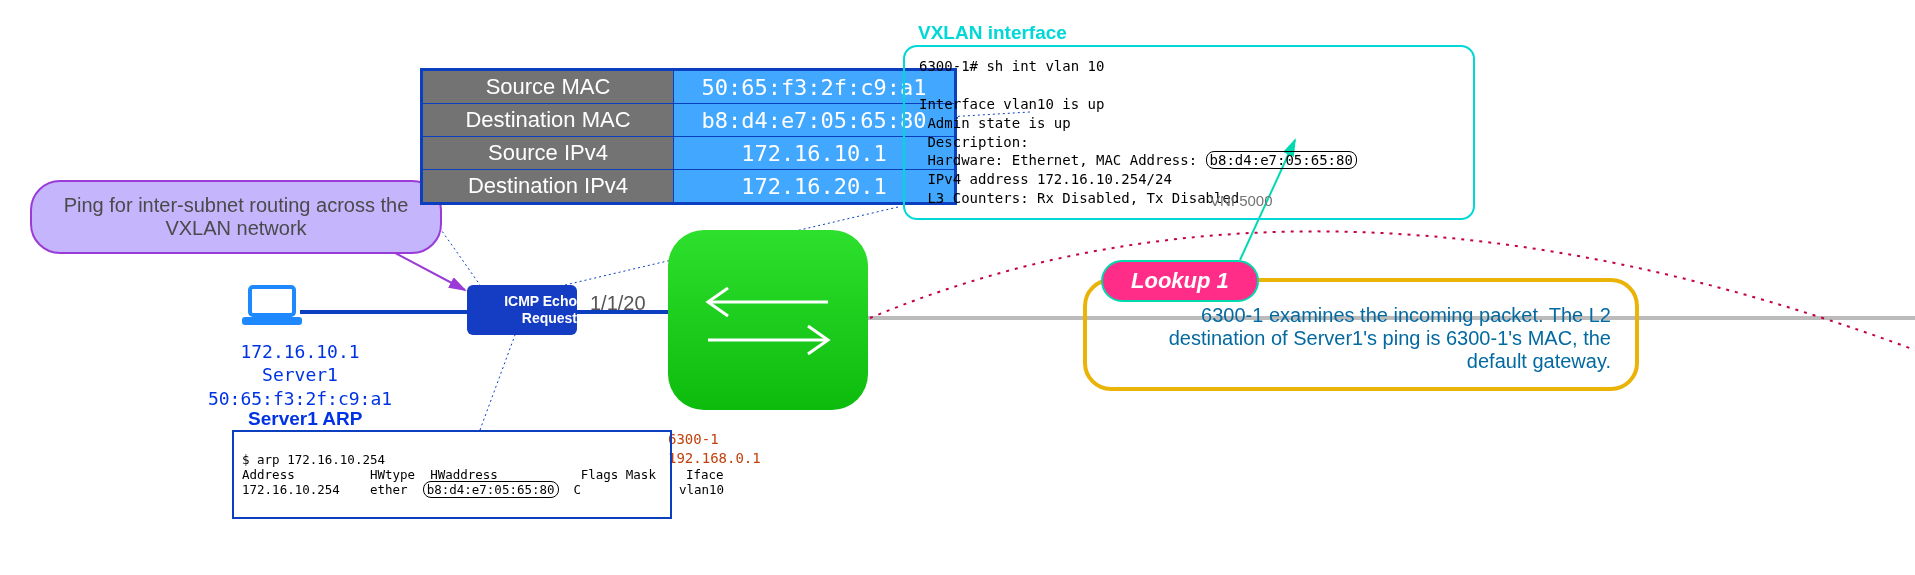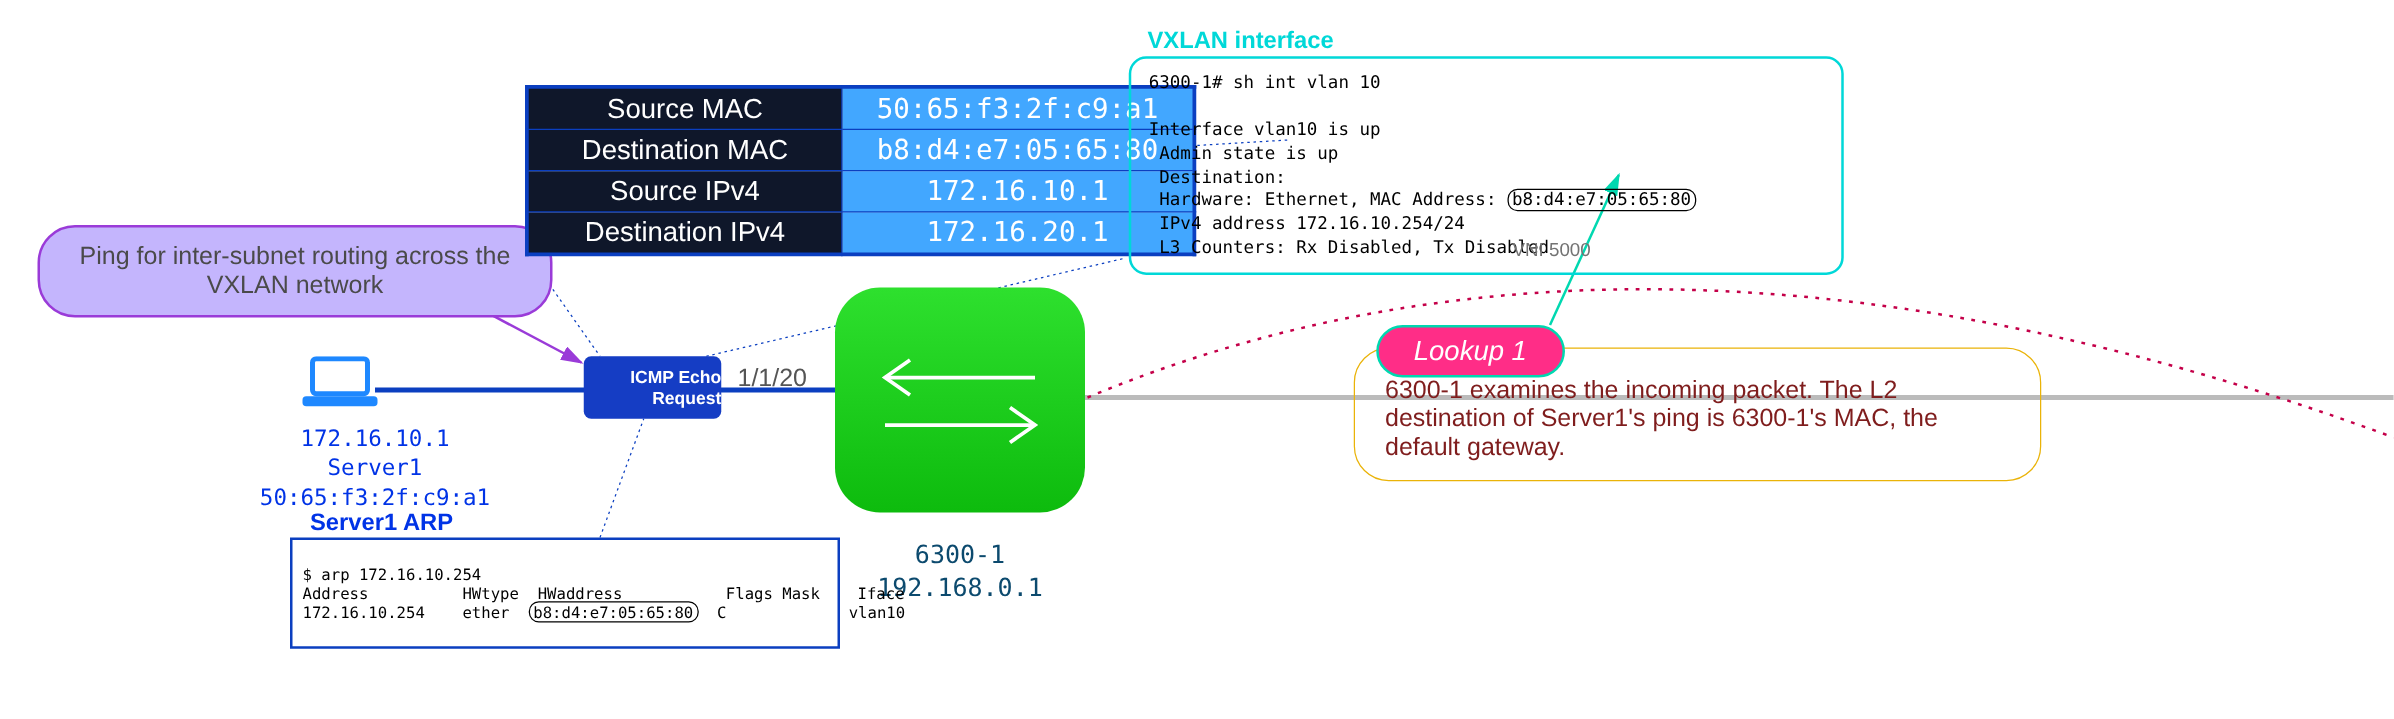--- a/index.html
+++ b/index.html
@@ -16,41 +16,41 @@
 
 
 .icmp{left:467px;top:285px;width:110px;height:50px;background:#153dc4;color:#fff;font-size:14px;font-weight:bold;text-align:right;border-radius:6px;display:flex;align-items:center;justify-content:center;line-height:1.2}
 
 
 .port{left:590px;top:292px;font-family:Liberation Sans, sans-serif;font-size:20px;color:#555}
 
 
 .pkt{left:420px;top:68px;border:3px solid #0b3fc0;border-collapse:collapse;font-size:22px}
 .pkt td{border:1px solid #0b3fc0;padding:3px 20px;color:#fff;text-align:center}
-.pkt td.k{background:#0f172a;font-family:"Helvetica Neue",Arial,sans-serif;width:210px}
+.pkt td.k{background:#737373;font-family:"Helvetica Neue",Arial,sans-serif;width:210px}
 .pkt td.v{background:#42a7ff;font-family:Menlo,Consolas,monospace;width:240px}
 
 
 .switch{left:668px;top:230px;width:200px;height:180px;background:linear-gradient(#2ee02e,#0dbb0d);border-radius:36px}
 .switch svg{position:absolute;top:0;left:0}
-.switch-label{left:668px;top:430px;width:200px;text-align:center;font-family:Menlo,Consolas,monospace;font-size:20px;color:#0c4a6e;line-height:1.35}
+.switch-label{left:668px;top:430px;width:200px;text-align:left;font-family:Menlo,Consolas,monospace;font-size:14px;color:#c2410c;line-height:1.35}
 
 
 .arp-title{left:248px;top:408px;font-weight:bold;font-size:19px;color:#0033e6}
 .arp{left:232px;top:430px;width:420px;border:2px solid #0b3fc0;padding:20px 8px;font-family:Menlo,Consolas,monospace;font-size:12.5px;color:#000;white-space:pre}
 .arp .hl{border:1.5px solid #000;border-radius:8px;padding:0 3px}
 
 
 .vlan-title{left:918px;top:22px;font-weight:bold;font-size:19px;color:#00d8d8}
 .vlan{left:903px;top:45px;width:540px;border:2px solid #00d8d8;border-radius:14px;padding:10px 14px;font-family:Menlo,Consolas,monospace;font-size:14px;color:#000;white-space:pre;line-height:1.35}
 .vlan .hl{border:1.5px solid #000;border-radius:8px;padding:0 3px}
 
 
-.lookup{left:1101px;top:260px;padding:6px 28px;background:#ff2d87;color:#fff;font-size:22px;font-style:italic;font-weight:normal;border-radius:24px;border:2px solid #00d8b0}
-.lookup-box{left:1083px;top:278px;width:500px;padding:22px 24px 14px 24px;border:1px solid #eab308;border-radius:28px;color:#7f1d1d;font-size:20px;text-align:left}
+.lookup{left:1101px;top:260px;padding:6px 28px;background:#ff2d87;color:#fff;font-size:22px;font-style:italic;font-weight:bold;border-radius:24px;border:2px solid #00d8b0}
+.lookup-box{left:1083px;top:278px;width:500px;padding:22px 24px 14px 24px;border:4px solid #eab308;border-radius:28px;color:#0369a1;font-size:20px;text-align:right}
 
 
 .vni{left:1210px;top:192px;font-size:15px;color:#737373}
 
 
 svg.lines{position:absolute;left:0;top:0;pointer-events:none}
 </style>
 </head>
 <body>
 <div class="canvas">
@@ -137,21 +137,21 @@
 <div class="abs arp-title">Server1 ARP</div>
 <div class="abs arp"><span>$ arp 172.16.10.254</span>
 <span>Address          HWtype  HWaddress           Flags Mask    Iface</span>
 <span>172.16.10.254    ether  </span><span class="hl">b8:d4:e7:05:65:80</span><span>  C             vlan10</span></div>
 
 <div class="abs vlan-title">VXLAN interface</div>
 <div class="abs vlan"><span>6300-1# sh int vlan 10</span>
 
 <span>Interface vlan10 is up</span>
 <span> Admin state is up</span>
-<span> Destination:</span>
+<span> Description:</span>
 <span> Hardware: Ethernet, MAC Address: </span><span class="hl">b8:d4:e7:05:65:80</span>
 <span> IPv4 address 172.16.10.254/24</span>
 <span> L3 Counters: Rx Disabled, Tx Disabled</span></div>
 
 <div class="abs lookup-box">6300-1 examines the incoming packet. The L2 destination of Server1's ping is 6300-1's MAC, the default gateway.</div>
 <div class="abs lookup">Lookup 1</div>
 
 <div class="abs vni">VNI 5000</div>
 
 </div>

